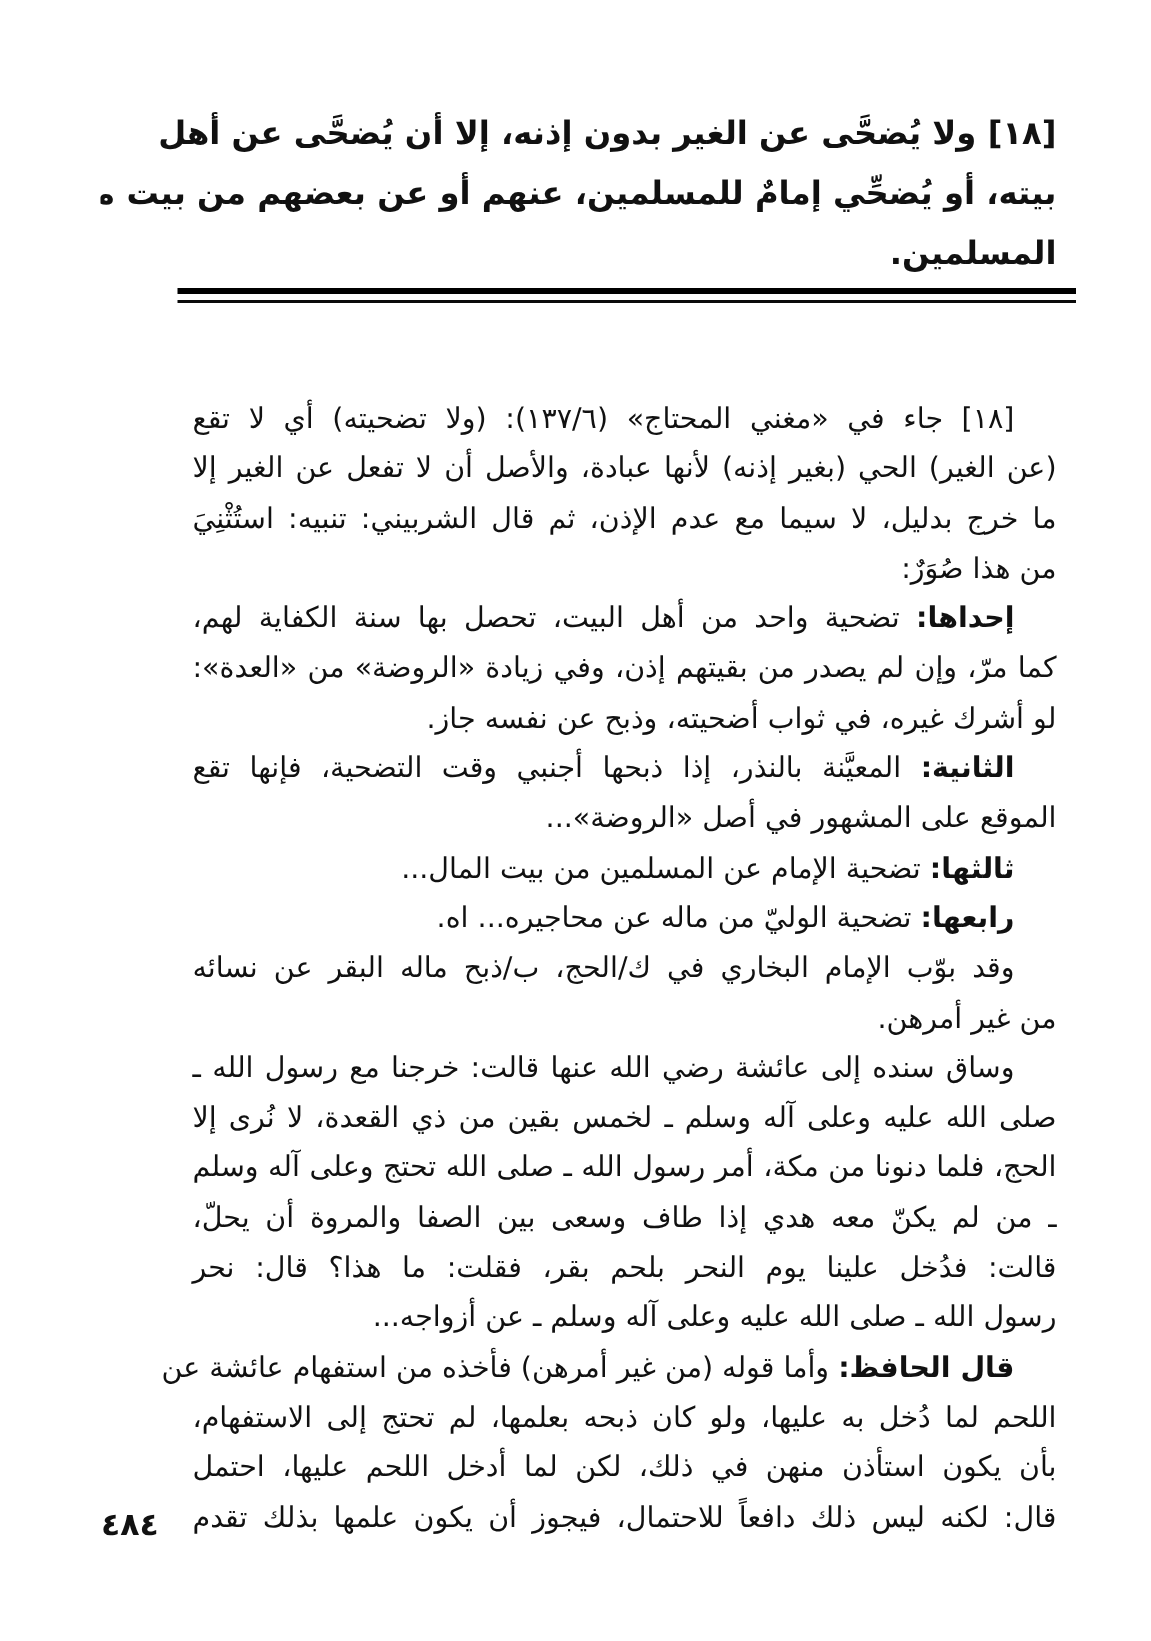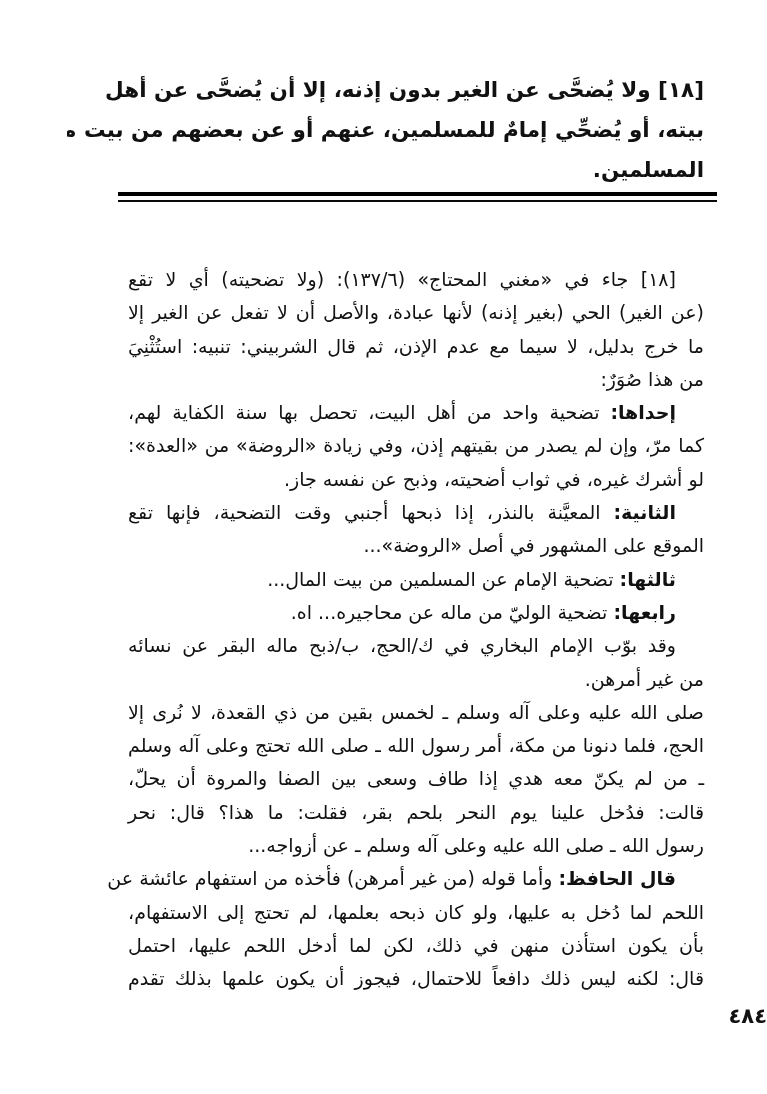--- a/index.html
+++ b/index.html
@@ -73,21 +73,21 @@
   }
   .lead {
     font-weight: 700;
   }
   
   .page-number {
     position: absolute;
     top: 1004px;
     left: 0;
     right: 0;
-    text-align: right;
+    text-align: left;
     font-size: 21px;
     font-weight: 700;
     letter-spacing: 1px;
   }
   
   .speck {
     position: absolute;
     background: #333;
     border-radius: 50%;
   }
@@ -127,20 +127,21 @@
         <div class="line last indent"><span class="lead">ثالثها:</span><span> تضحية الإمام عن المسلمين من بيت المال...</span></div>
       </div>
       <div class="para">
         <div class="line last indent"><span class="lead">رابعها:</span><span> تضحية الوليّ من ماله عن محاجيره... اه.</span></div>
       </div>
       <div class="para">
         <div class="line indent"><span>وقد بوّب الإمام البخاري في ك/الحج، ب/ذبح ماله البقر عن نسائه</span></div>
         <div class="line last"><span>من غير أمرهن.</span></div>
       </div>
       <div class="para">
+        <div class="line indent"><span>وساق سنده إلى عائشة رضي الله عنها قالت: خرجنا مع رسول الله ـ</span></div>
         <div class="line"><span>صلى الله عليه وعلى آله وسلم ـ لخمس بقين من ذي القعدة، لا نُرى إلا</span></div>
         <div class="line"><span>الحج، فلما دنونا من مكة، أمر رسول الله ـ صلى الله تحتج وعلى آله وسلم</span></div>
         <div class="line"><span>ـ من لم يكنّ معه هدي إذا طاف وسعى بين الصفا والمروة أن يحلّ،</span></div>
         <div class="line"><span>قالت: فدُخل علينا يوم النحر بلحم بقر، فقلت: ما هذا؟ قال: نحر</span></div>
         <div class="line last"><span>رسول الله ـ صلى الله عليه وعلى آله وسلم ـ عن أزواجه...</span></div>
       </div>
       <div class="para">
         <div class="line indent"><span class="lead">قال الحافظ:</span><span> وأما قوله (من غير أمرهن) فأخذه من استفهام عائشة عن</span></div>
         <div class="line"><span>اللحم لما دُخل به عليها، ولو كان ذبحه بعلمها، لم تحتج إلى الاستفهام،</span></div>
         <div class="line"><span>بأن يكون استأذن منهن في ذلك، لكن لما أدخل اللحم عليها، احتمل</span></div>

